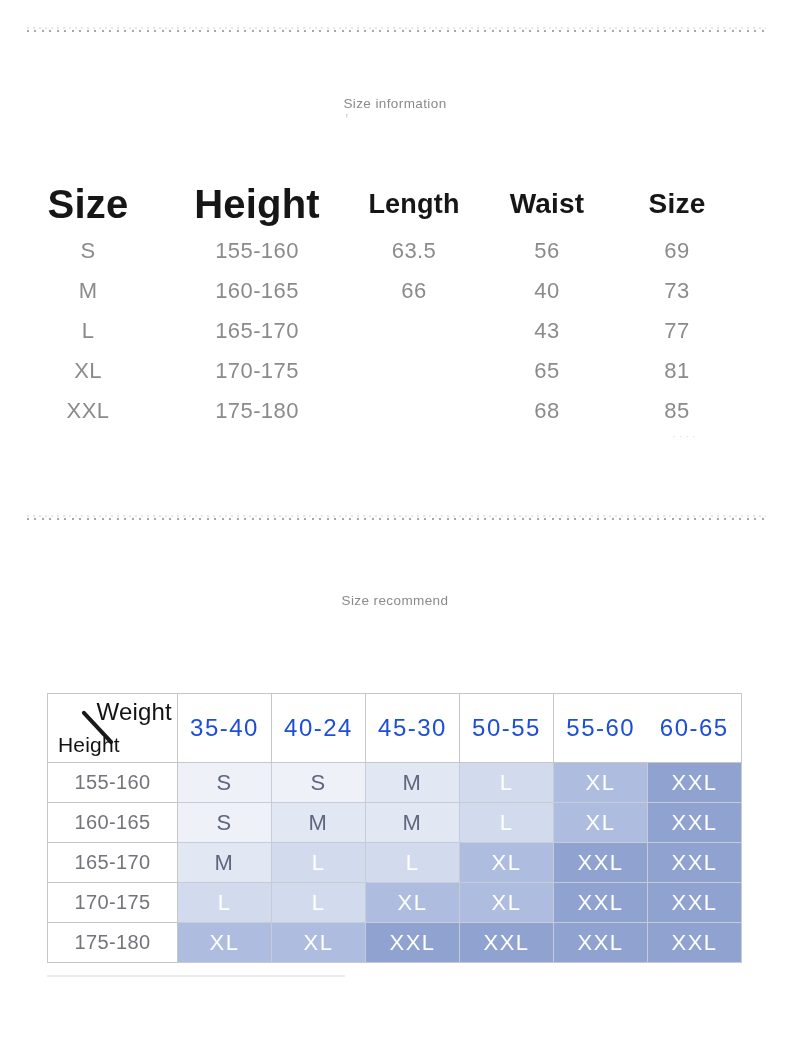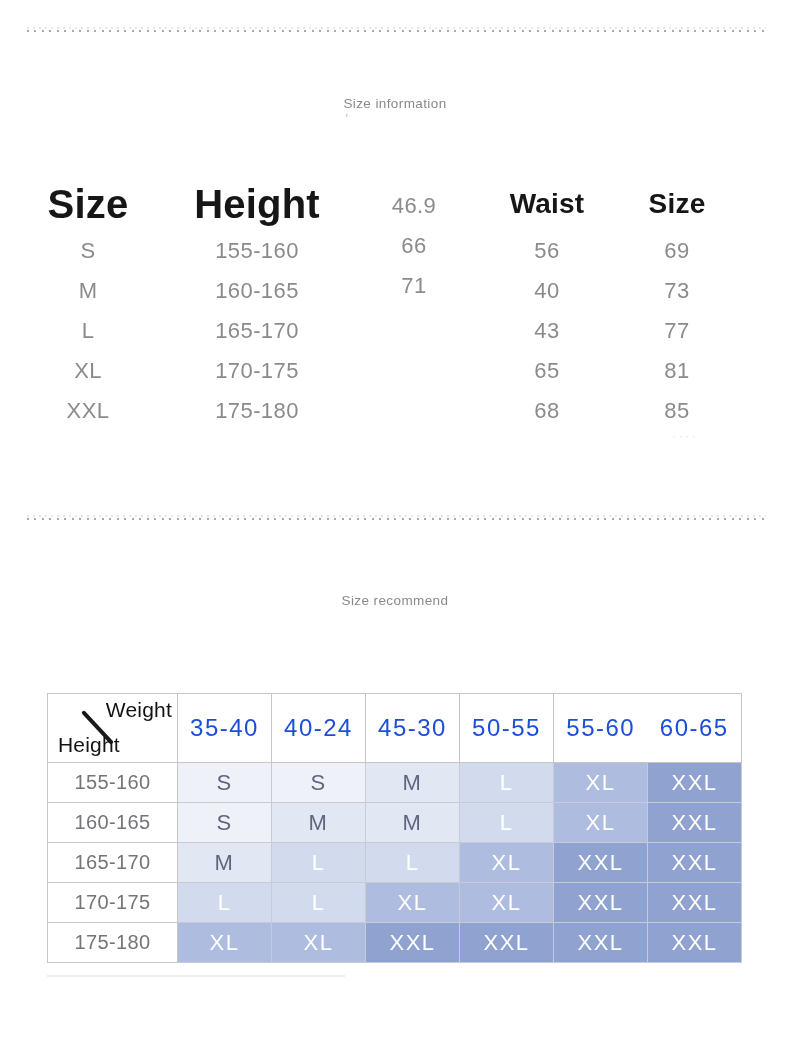--- a/index.html
+++ b/index.html
@@ -70,21 +70,21 @@
     overflow:hidden;
   }
   #rec-table thead th { border-color:#c6c6c6; background:#ffffff; height:69px; }
   #rec-table tbody tr { height:40px; }
   .weight-head { color:#1d4ed8; font-size:24px; letter-spacing:1.5px; }
   .weight-head.no-r { border-right:none !important; }
   .weight-head.no-l { border-left:none !important; }
   .corner-cell { position:relative; }
   .corner-weight {
     position:absolute; top:4px; right:5px;
-    font-size:21px; color:#131313; letter-spacing:.2px;
+    font-size:24px; color:#131313; letter-spacing:.2px;
   }
   .corner-height {
     position:absolute; bottom:5px; left:10px;
     font-size:21px; color:#131313; letter-spacing:.2px;
   }
   .corner-diag {
     position:absolute; left:36px; top:16px; width:44px; height:3.5px;
     background:#191919; border-radius:2px;
     transform:rotate(47deg); transform-origin:left top;
   }
@@ -114,23 +114,23 @@
 </div>
 <div class="t1col" id="t1col-1">
   <div class="t1-header">Height</div>
   <div class="t1-cell">155-160</div>
   <div class="t1-cell">160-165</div>
   <div class="t1-cell">165-170</div>
   <div class="t1-cell">170-175</div>
   <div class="t1-cell">175-180</div>
 </div>
 <div class="t1col" id="t1col-2">
-  <div class="t1-cell">46.9</div>
+  <div class="t1-header">Length</div>
+  <div class="t1-cell">63.5</div>
   <div class="t1-cell">66</div>
-  <div class="t1-cell">71</div>
 </div>
 <div class="t1col" id="t1col-3">
   <div class="t1-header">Waist</div>
   <div class="t1-cell">56</div>
   <div class="t1-cell">40</div>
   <div class="t1-cell">43</div>
   <div class="t1-cell">65</div>
   <div class="t1-cell">68</div>
 </div>
 <div class="t1col" id="t1col-4">

